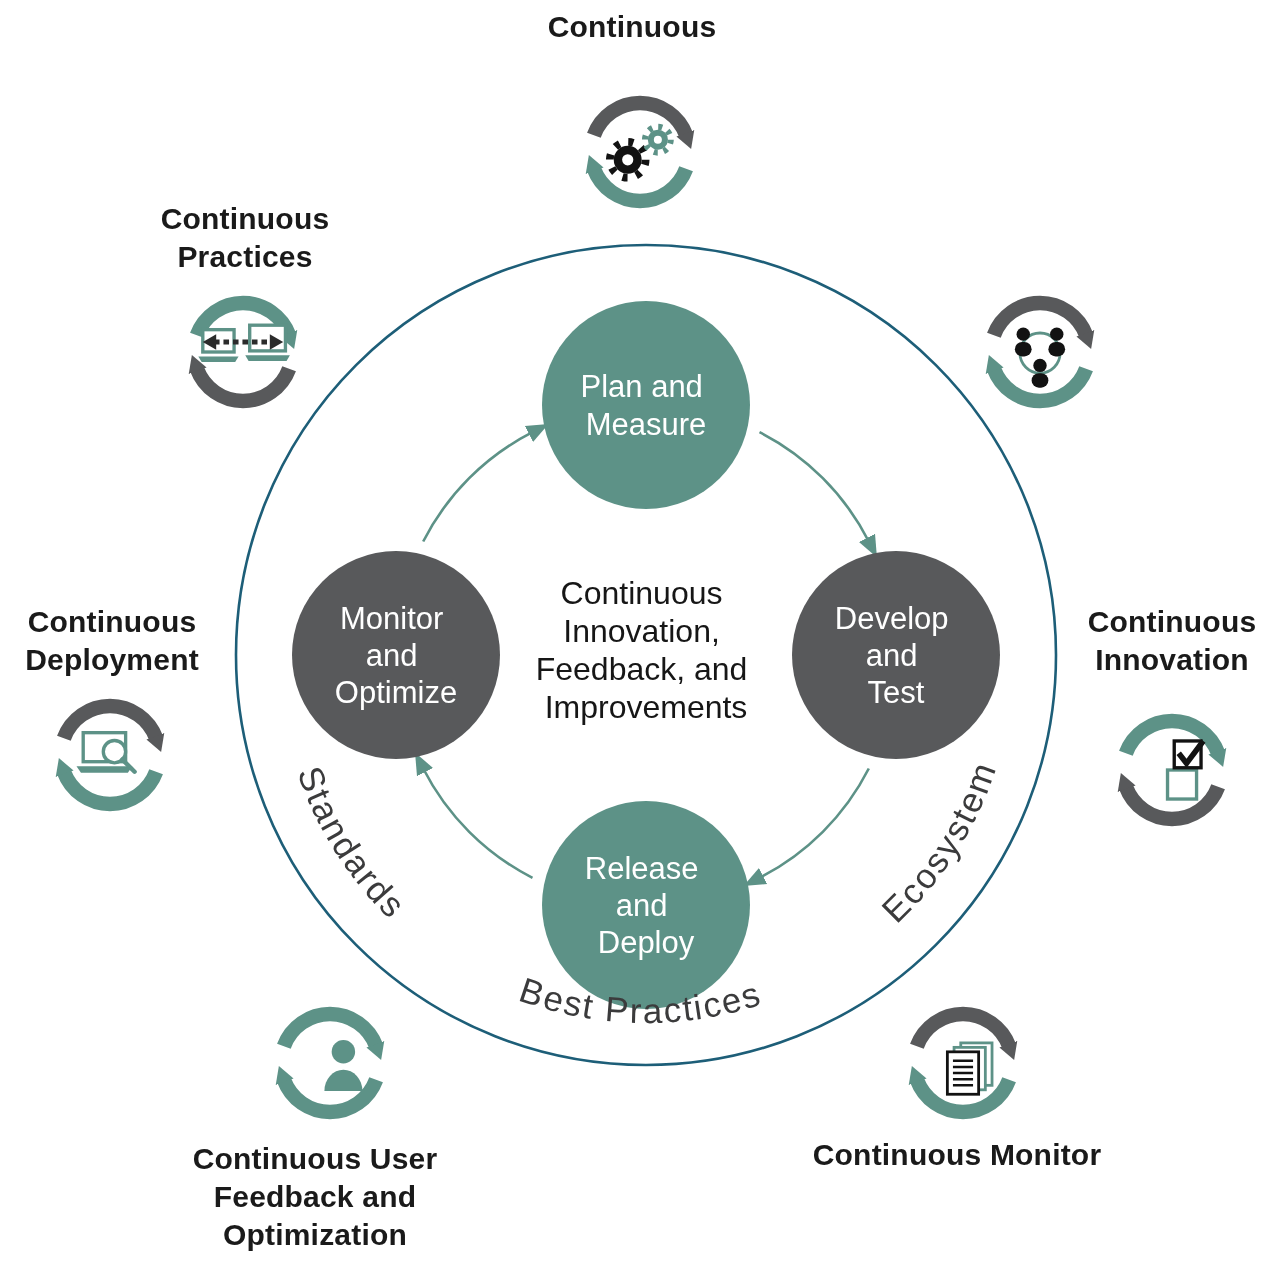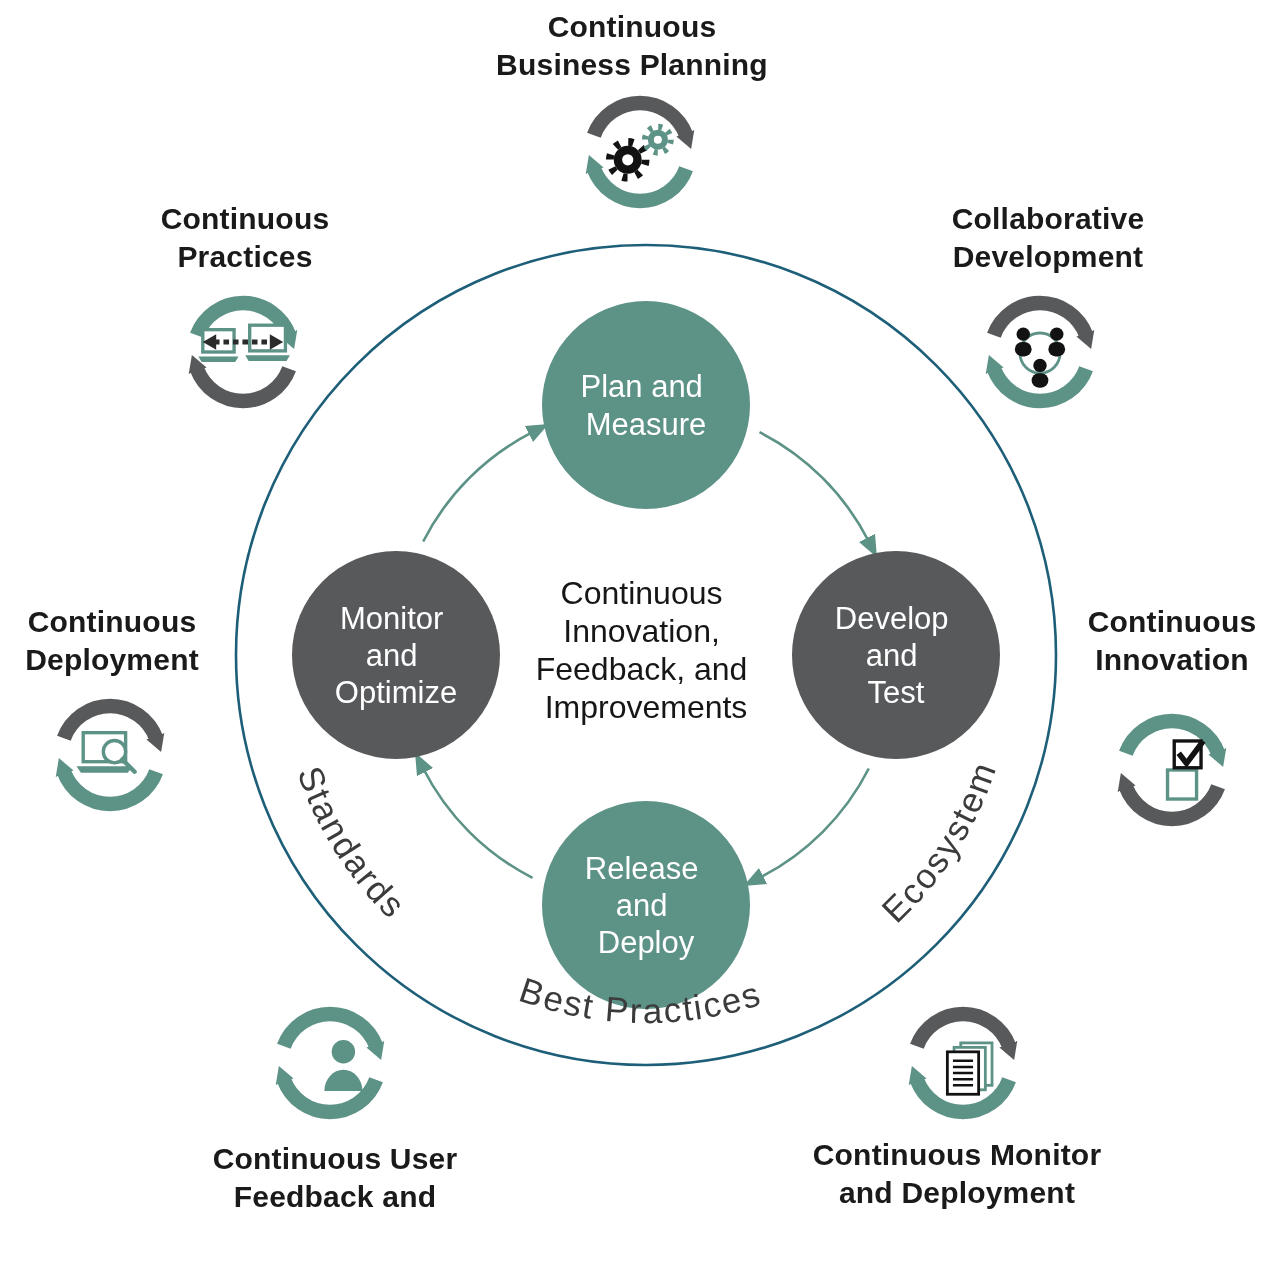--- a/index.html
+++ b/index.html
@@ -107,37 +107,32 @@
     <text class="curved-text" text-anchor="middle">
       <textPath href="#labelArc" startOffset="49.5%" text-anchor="middle">Best Practices</textPath>
     </text>
     <text class="curved-text" text-anchor="middle">
       <textPath href="#labelArc" startOffset="82%" text-anchor="middle">Ecosystem</textPath>
     </text>
   </svg>
 
   <div class="label" style="left:632px; top:8px">
     <span class="ln">Continuous</span>
-    <span class="ln">Business Planning</span>
-  </div>
-  <div class="label" style="left:1048px; top:200px">
-    <span class="ln">Collaborative</span>
-    <span class="ln">Development</span>
   </div>
   <div class="label" style="left:1172px; top:603px">
     <span class="ln">Continuous</span>
     <span class="ln">Innovation</span>
   </div>
   <div class="label" style="left:957px; top:1136px">
     <span class="ln">Continuous Monitor</span>
-    <span class="ln">and Deployment</span>
-  </div>
-  <div class="label" style="left:335px; top:1140px">
+  </div>
+  <div class="label" style="left:315px; top:1140px">
     <span class="ln">Continuous User</span>
     <span class="ln">Feedback and</span>
+    <span class="ln">Optimization</span>
   </div>
   <div class="label" style="left:112px; top:603px">
     <span class="ln">Continuous</span>
     <span class="ln">Deployment</span>
   </div>
   <div class="label" style="left:245px; top:200px">
     <span class="ln">Continuous</span>
     <span class="ln">Practices</span>
   </div>
 

